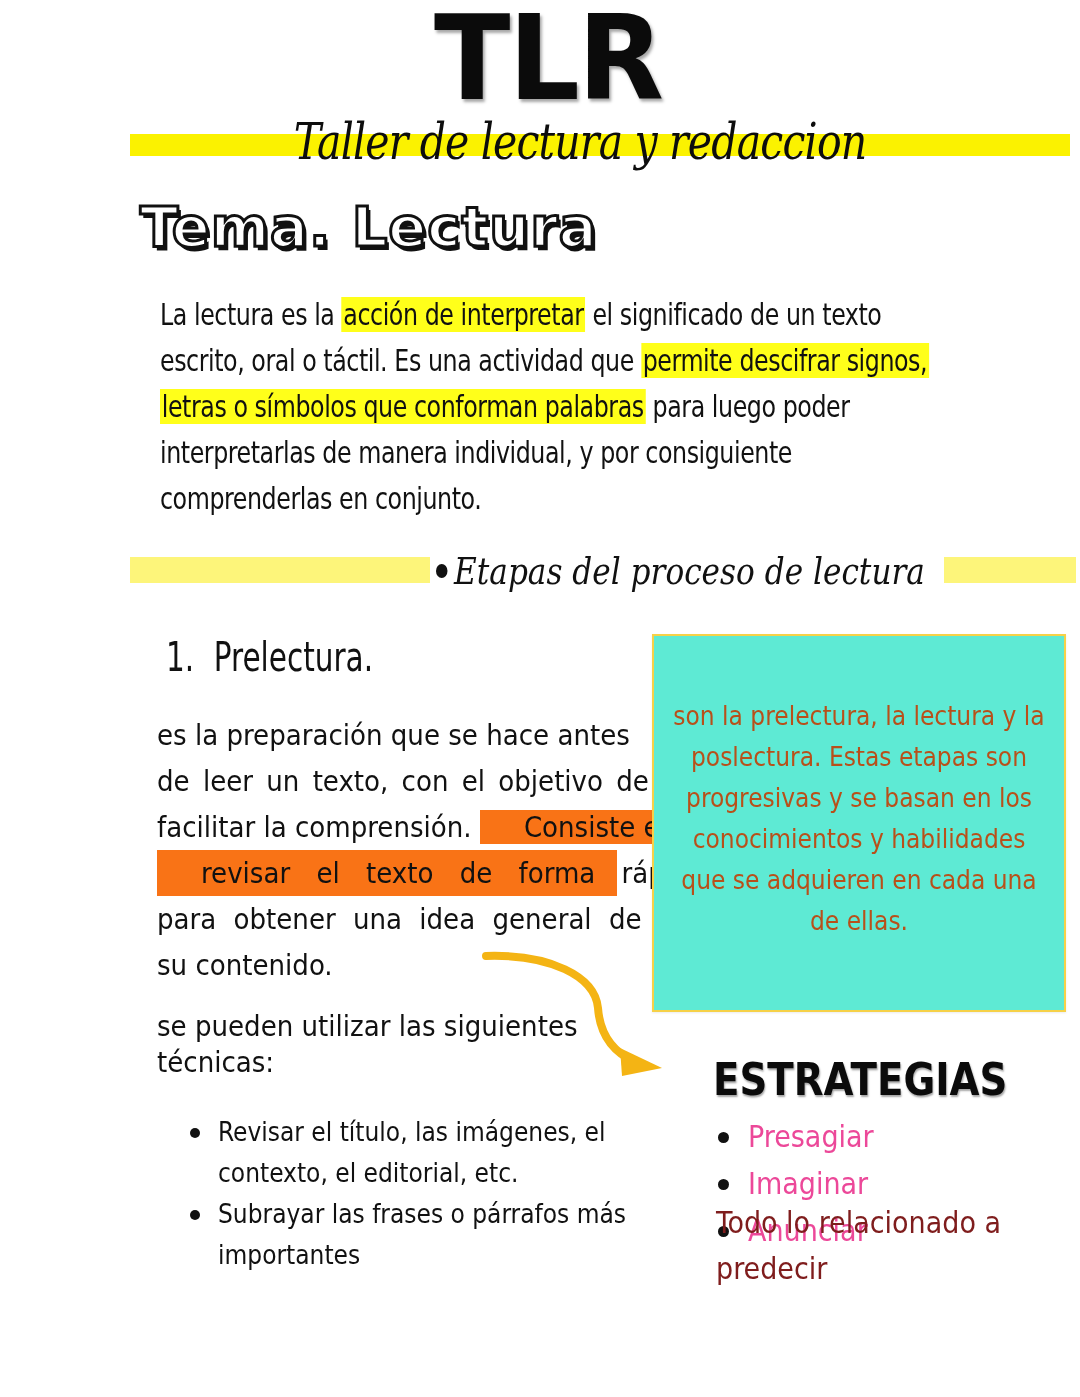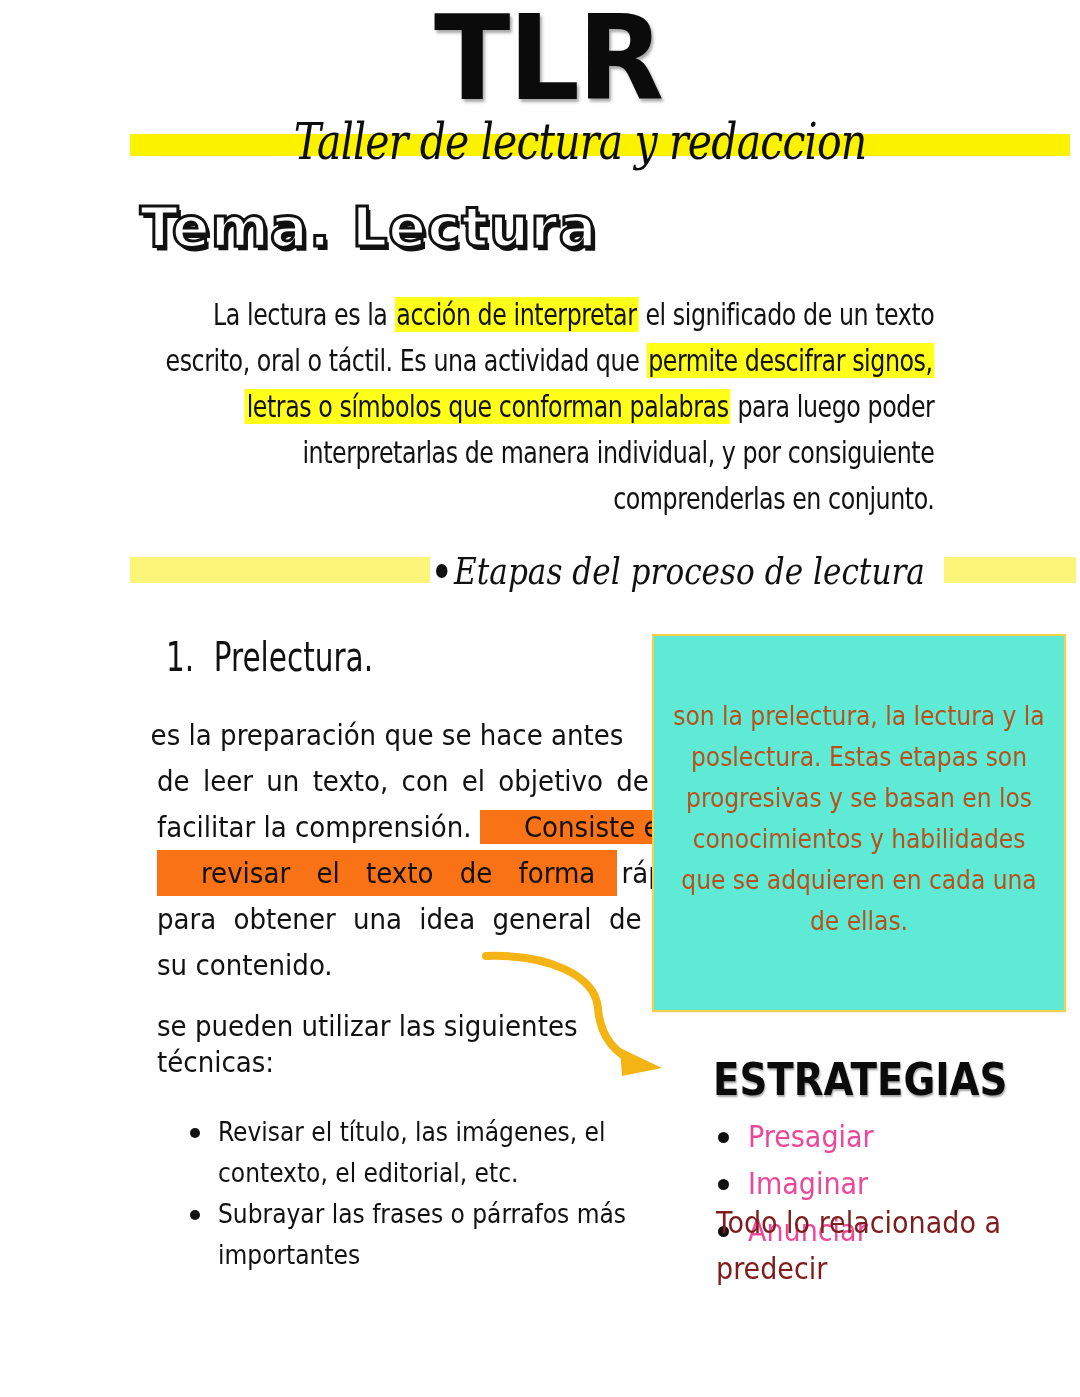--- a/index.html
+++ b/index.html
@@ -33,21 +33,20 @@
     color: #ffffff;
     -webkit-text-stroke: 3px #111;
     text-shadow: 3px 4px 0 #111;
   }
 
   
   .intro {
     left: 160px; top: 292px; width: 880px;
     font-size: 30px; line-height: 46px; color: #111;
     letter-spacing: -0.5px;
-    text-align: right;
   }
   .intro .line { display: block; white-space: nowrap; transform: scaleX(0.88); transform-origin: 0 0; }
   .hl { background: #ffff1a; padding: 0 2px; }
 
   
   .etapas-band-left { left: 130px; top: 557px; width: 300px; height: 26px; background: #fdf57a; }
   .etapas-band-right { left: 944px; top: 557px; width: 132px; height: 26px; background: #fdf57a; }
   .etapas {
     left: 436px; top: 543px; white-space: nowrap;
     font-family: "DejaVu Serif", serif; font-style: italic;
@@ -63,21 +62,21 @@
     transform: scaleX(0.82); transform-origin: 0 0;
   }
   .prelectura .num { margin-right: 24px; }
 
   
   .pre-para {
     left: 157px; top: 712px; width: 460px;
     font-size: 29px; line-height: 46px; color: #111;
   }
   .pre-para .line { display: block; white-space: nowrap; height: 46px; }
-  .pre-para .justify { display: flex; justify-content: center; }
+  .pre-para .justify { display: flex; justify-content: flex-start; }
   .pre-para .hlblock { background: #f97316; padding-left: 44px; }
 
   
   .note {
     left: 652px; top: 634px; width: 414px; height: 378px;
     background: #5eead4; border: 2px solid #f6d148;
     box-shadow: 0 1px 2px rgba(0,0,0,0.08);
     display: flex; align-items: center; justify-content: center;
     padding: 36px 14px 44px 14px;
   }

